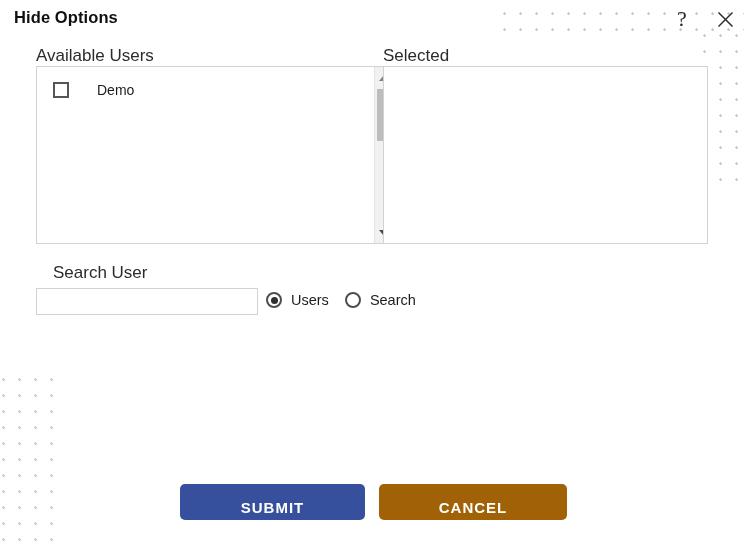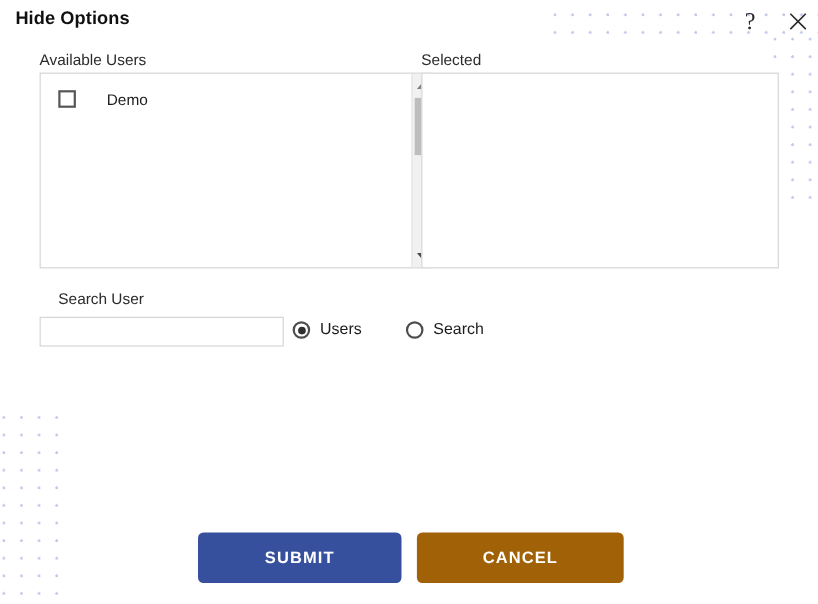--- a/index.html
+++ b/index.html
@@ -90,21 +90,21 @@
     line-height: 1;
   }
   .close-icon {
     left: 712px;
   }
   .close-icon svg { display: block; }
 
   
   .field-label {
     position: absolute;
-    font-size: 14px;
+    font-size: 17px;
     color: #2b2b2b;
     white-space: nowrap;
   }
   .lbl-available { left: 36px; top: 46px; }
   .lbl-selected  { left: 383px; top: 46px; }
   .lbl-search    { left: 36px; top: 263px; margin-left: 17px; }
 
   
   .listbox {
     position: absolute;
@@ -212,21 +212,21 @@
     padding: 0 6px;
     outline: none;
   }
 
   .radio-group {
     position: absolute;
     left: 266px;
     top: 292px;
     display: flex;
     align-items: flex-start;
-    gap: 40px;
+    gap: 16px;
   }
   .radio-opt {
     display: flex;
     align-items: center;
     cursor: pointer;
   }
   .radio-dot {
     width: 16px;
     height: 16px;
     border: 2px solid #4d4d4d;
@@ -251,21 +251,21 @@
     margin-left: 9px;
     font-size: 14.5px;
     color: #1c1c1c;
     white-space: nowrap;
   }
 
   
   .btn {
     position: absolute;
     top: 484px;
-    height: 46px;
+    height: 36px;
     border: none;
     border-radius: 5px;
     color: #ffffff;
     font-family: "Liberation Sans", sans-serif;
     font-size: 15px;
     font-weight: bold;
     letter-spacing: 1px;
     cursor: pointer;
     padding: 15px;
   }

